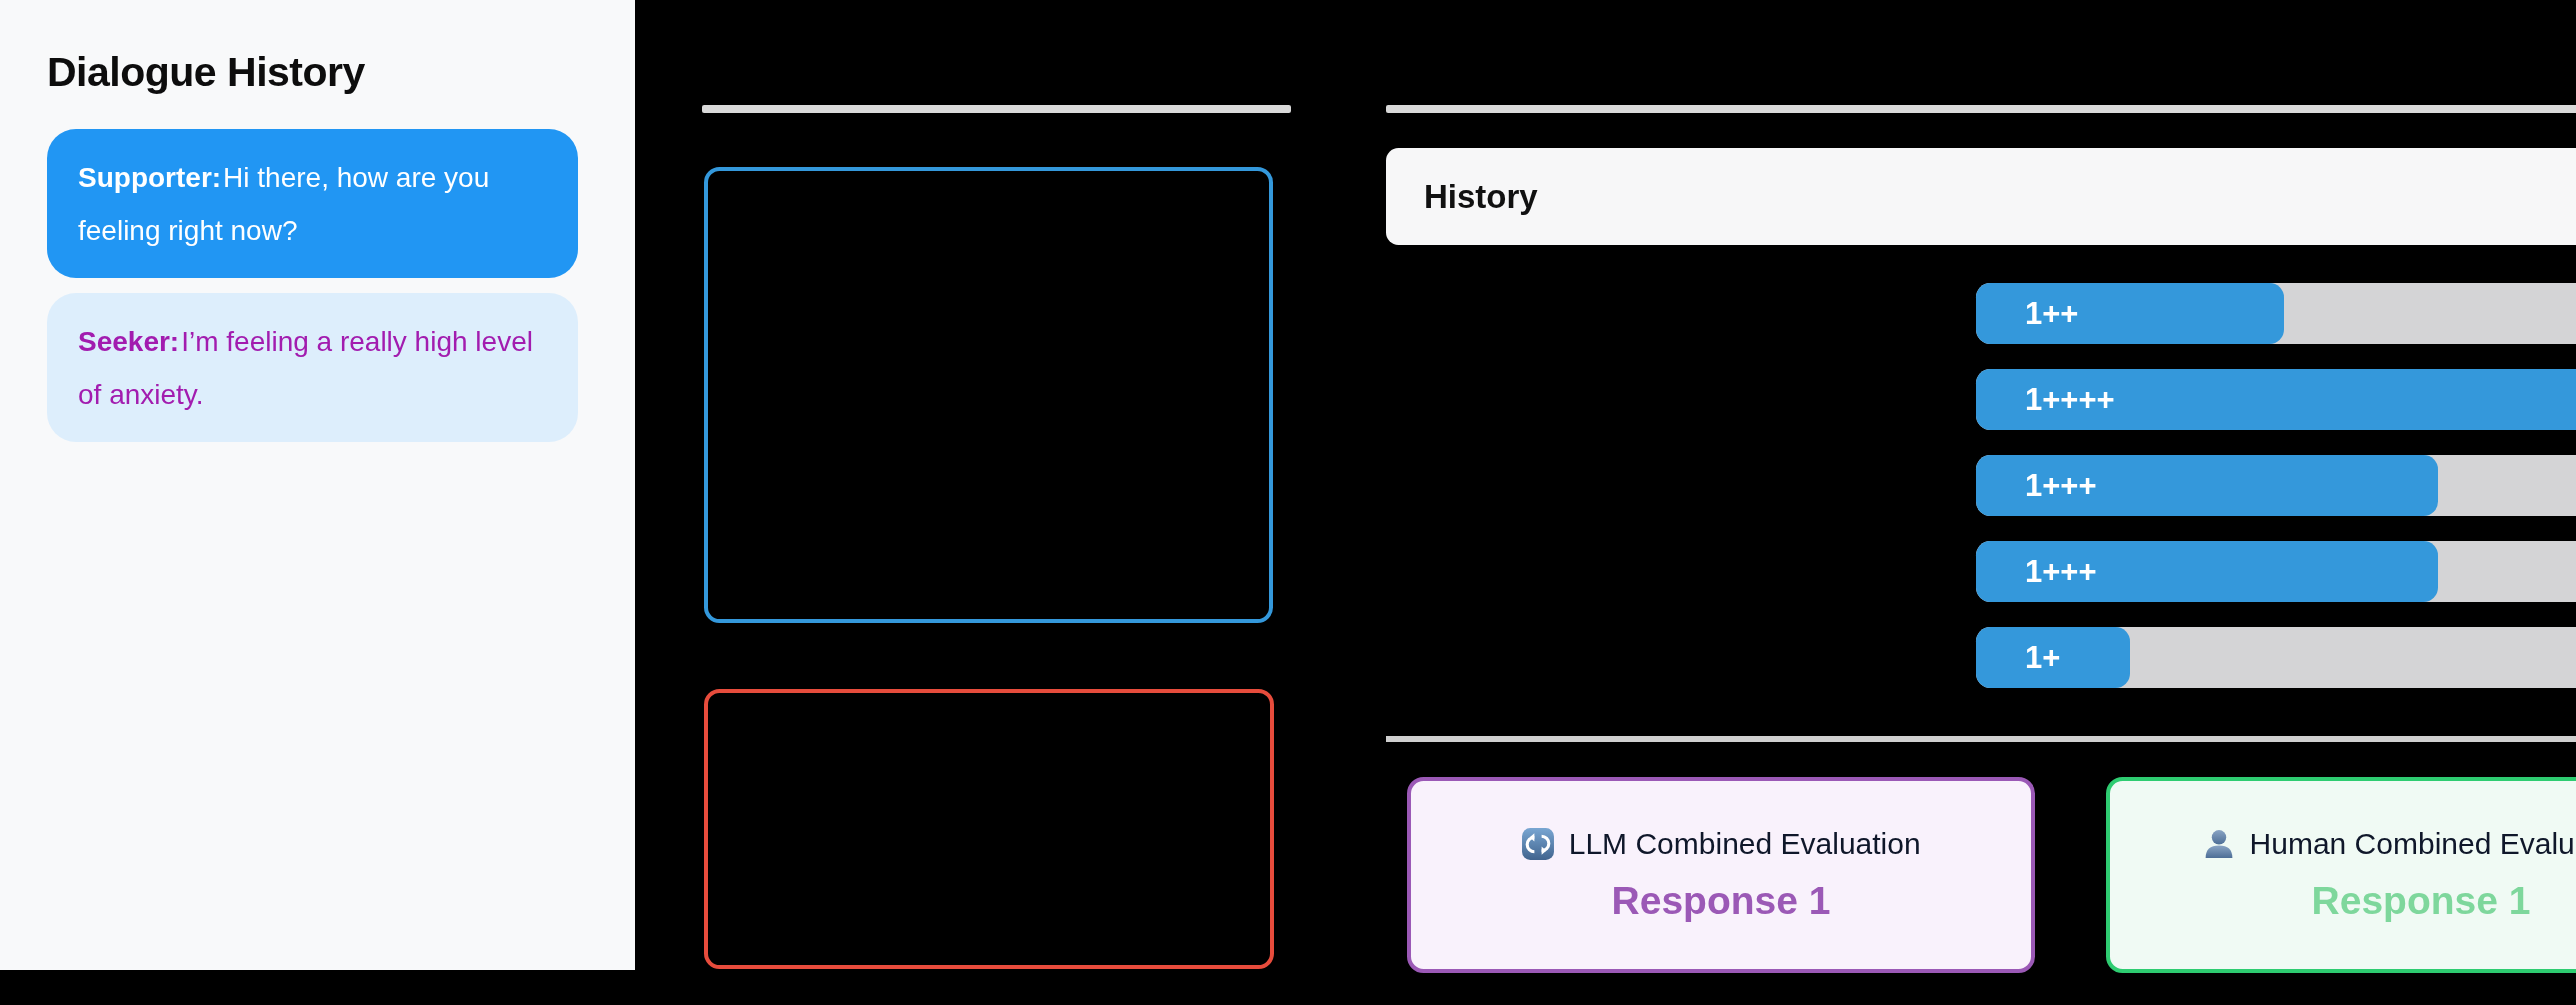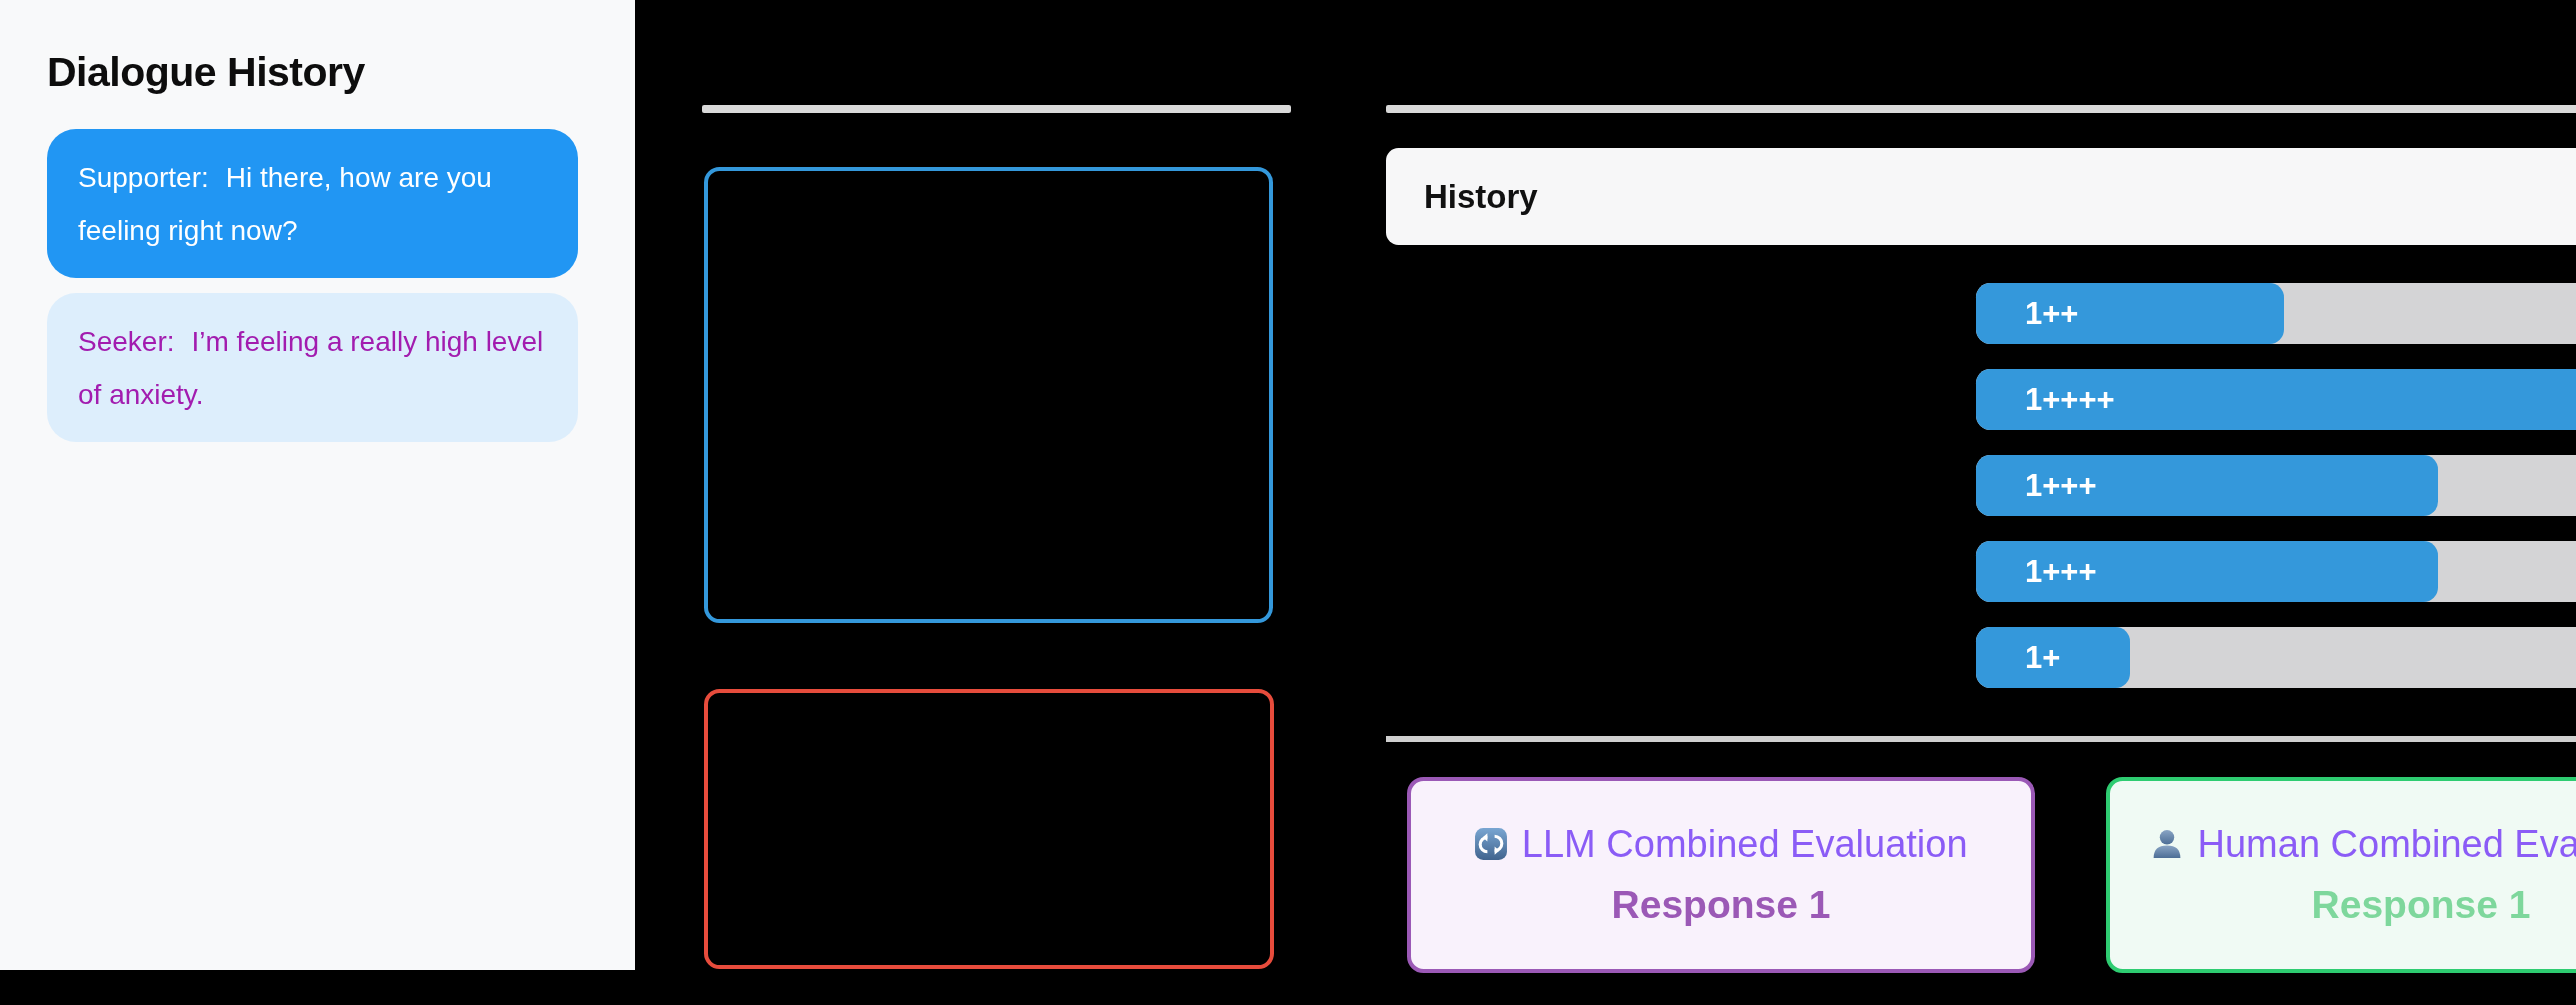--- a/index.html
+++ b/index.html
@@ -11,21 +11,21 @@
   }
   *{margin:0;padding:0;box-sizing:border-box;}
   html,body{background:#000;}
   body{font-family:"Liberation Sans","DejaVu Sans",sans-serif;}
   #page{position:relative;width:2751px;height:1006px;background:var(--canvas-bg);overflow:hidden;}
 
   
   .sidebar{position:absolute;left:0;top:0;width:635px;height:970px;background:var(--sidebar-bg);}
   .sidebar h1{position:absolute;left:47px;top:49px;font-size:41px;font-weight:bold;color:#0d0d0d;letter-spacing:-0.5px;}
   .bubble{position:absolute;left:47px;width:531px;padding:21.6px 31px;font-size:28px;line-height:53px;border-radius:29px;}
-  .bubble .spk{font-weight:normal;margin-right:17px;}
+  .bubble .spk{font-weight:bold;margin-right:2px;}
   .bubble.supporter{background:var(--supporter-bubble);color:#ffffff;}
   .bubble.seeker{background:var(--seeker-bubble);color:#a21caf;}
   .b1{top:129px;} .b2{top:293px;} .b3{top:460px;} .b4{top:681px;}
 
   
   .skel{position:absolute;background:var(--skeleton);border-radius:2.1px;}
   .skel.mid{left:702px;top:105px;width:589px;height:8.2px;}
   .skel.right{left:1386px;top:105px;width:1365px;height:8.2px;}
   .obox{position:absolute;left:704px;border-radius:15.5px;background:transparent;}
   .obox.blue{top:167px;width:569px;height:456px;border:4.1px solid var(--response1-outline);}
@@ -39,21 +39,21 @@
   .r1{top:283px;} .r2{top:369px;} .r3{top:455px;} .r4{top:541px;} .r5{top:627px;}
   .bar-fill{height:61px;background:var(--bar-fill);border-radius:14.4px;display:flex;align-items:center;}
   .bar-fill span{color:#fff;font-weight:bold;font-size:31px;padding-left:49px;white-space:nowrap;}
   .divider{position:absolute;left:1386px;top:736px;width:1365px;height:5.7px;background:var(--divider);}
 
   
   .card{position:absolute;top:777px;height:196px;border-radius:16.5px;display:flex;flex-direction:column;
     align-items:center;justify-content:center;gap:17.5px;}
   .card.llm{left:1407px;width:628px;background:var(--llm-bg);border:4.6px solid var(--llm-accent);}
   .card.human{left:2106px;width:630px;background:var(--human-bg);border:4.6px solid var(--human-accent);}
-  .card-title{display:flex;align-items:center;gap:13.4px;font-size:38px;color:#8b5cf6;text-align:right;}
+  .card-title{display:flex;align-items:center;gap:13.4px;font-size:30px;color:#0f172a;text-align:right;}
   .card-title svg{display:block;}
   .card-response{font-size:39px;font-weight:bold;}
   .card.llm .card-response{color:var(--llm-accent);}
   .card.human .card-response{color:var(--human-response-text);}
 </style>
 </head>
 <body>
 
 <div id="page">
 

